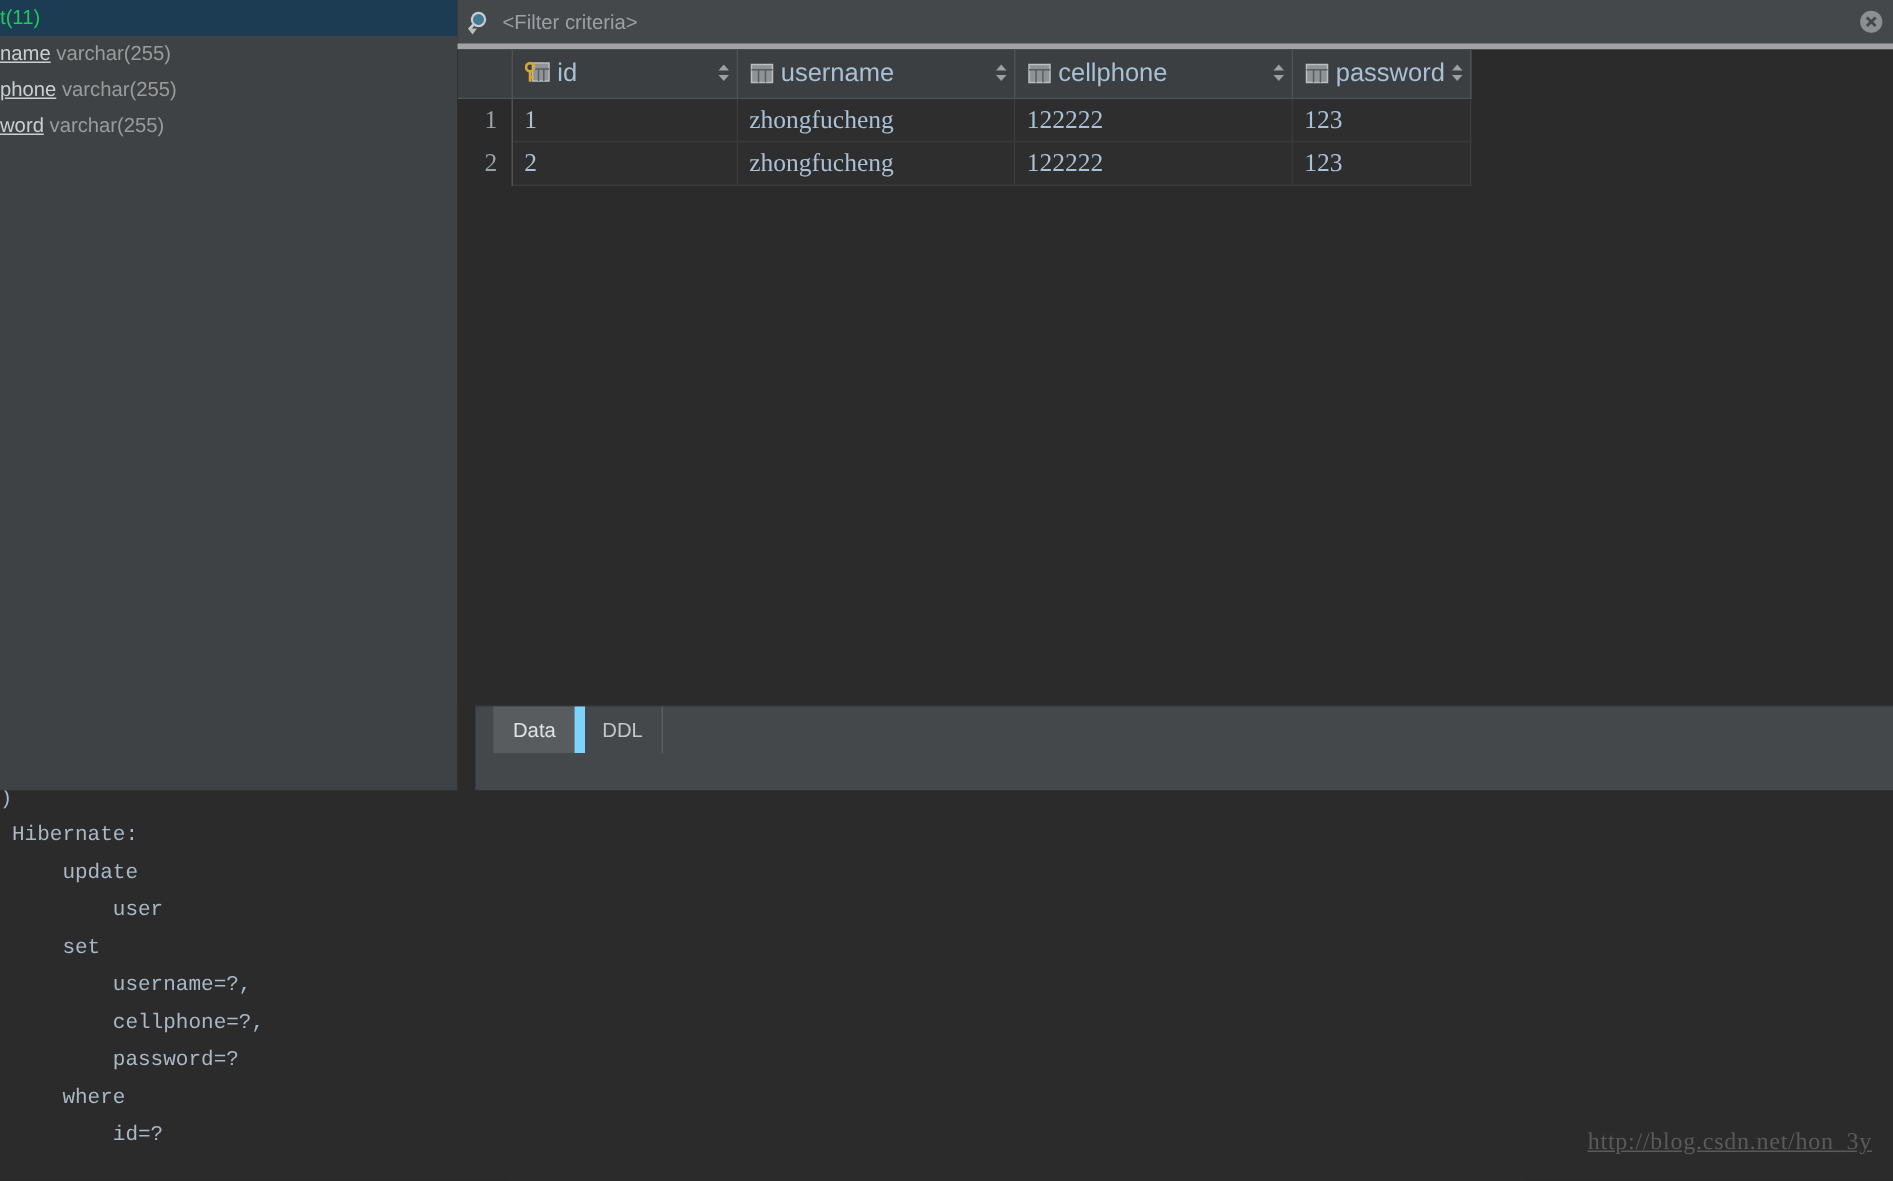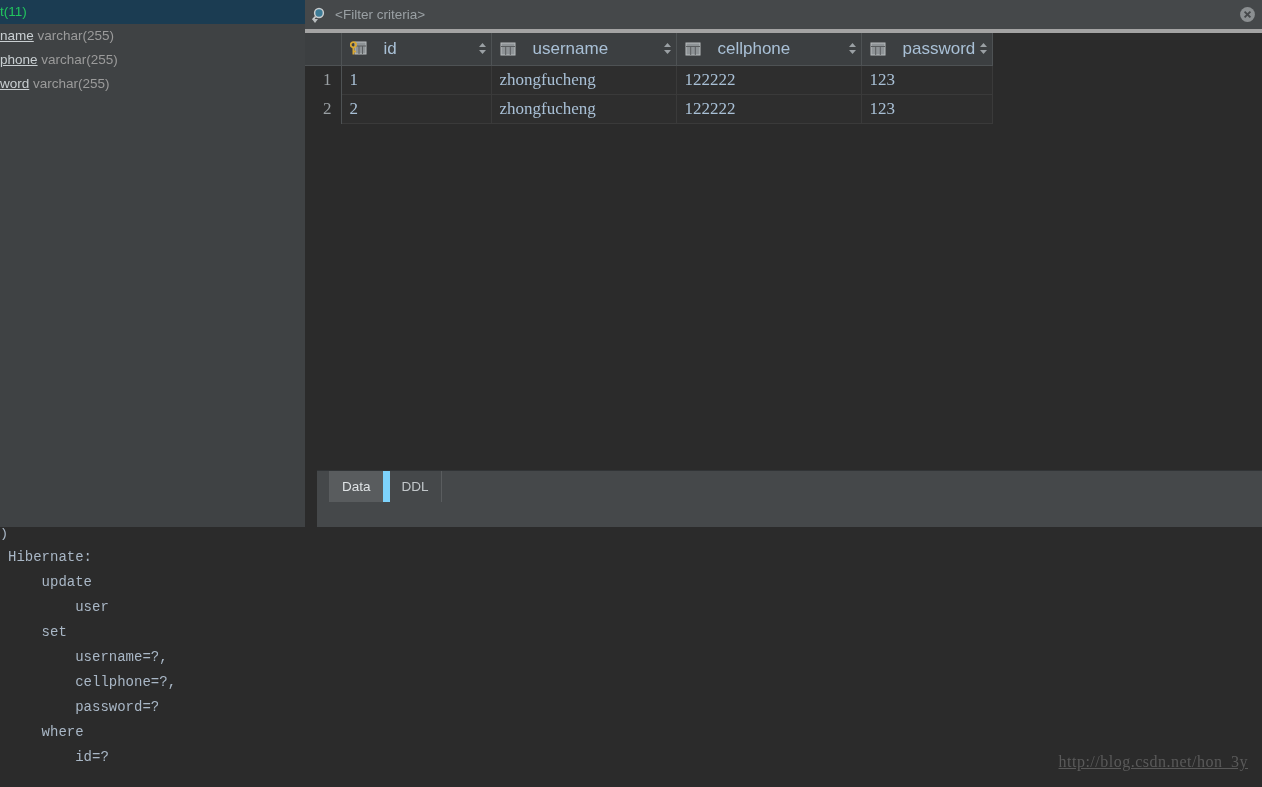--- a/index.html
+++ b/index.html
@@ -118,21 +118,21 @@
     border-right: 1px solid #4e5254;
     border-bottom: 1px solid #4e5254;
   }
   .hd-inner {
     display: flex;
     align-items: center;
     height: 100%;
     padding: 0 4px 0 8px;
   }
   .hd-icon { flex: none; display: flex; align-items: center; margin-right: 5px; }
-  .hd-label { flex: 1; white-space: nowrap; overflow: hidden; margin-left: 12px; }
+  .hd-label { flex: 1; white-space: nowrap; overflow: hidden; }
   .hd-sort { flex: none; margin-left: 4px; display: flex; align-items: center; }
 
   
   table.grid tbody td {
     height: 29px;
     background: #2e2e2e;
     border-bottom: 1px solid #3a3a3a;
     border-right: 1px solid #3a3a3a;
     color: #a9c0d6;
     font-family: "Liberation Serif", serif;

